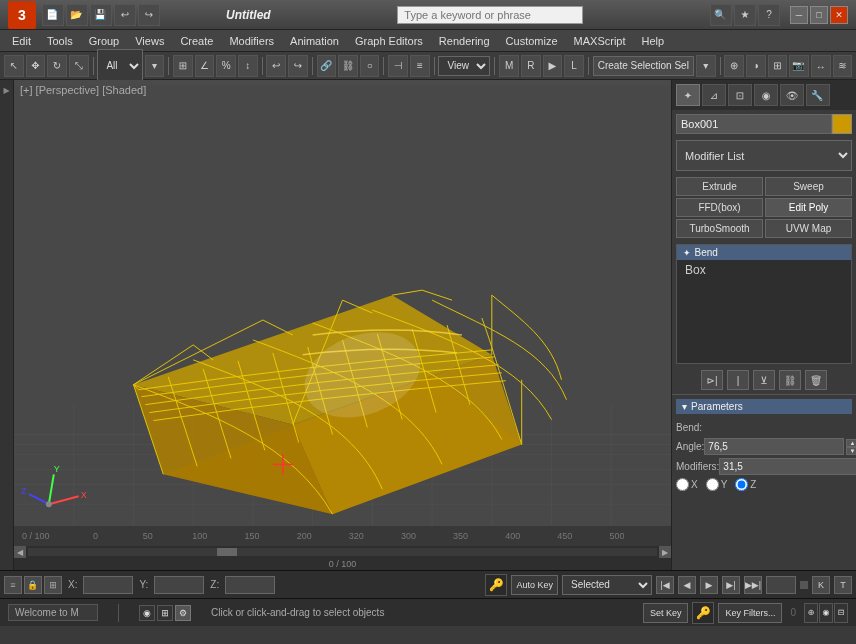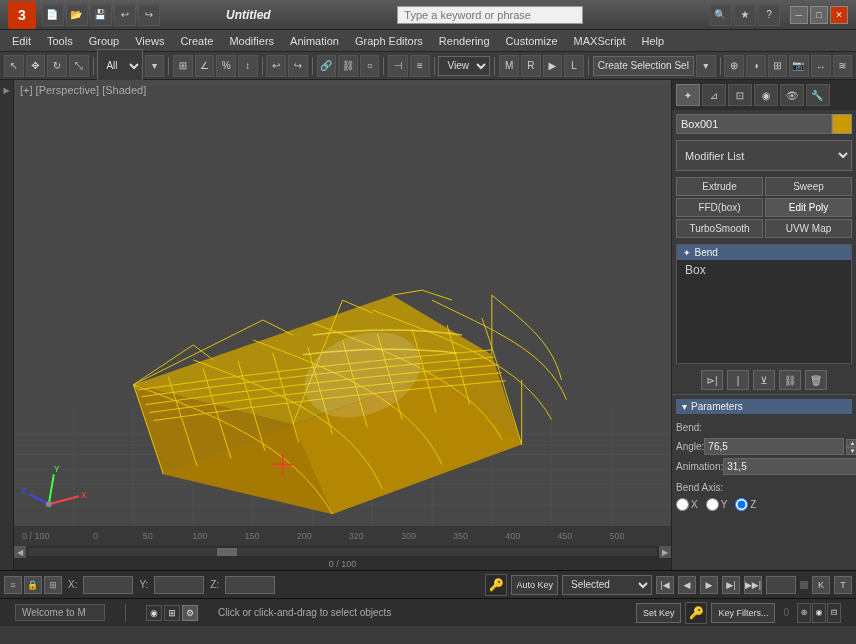--- a/index.html
+++ b/index.html
@@ -368,21 +368,21 @@
       color: #bbb;
     }
 
     
     #status-bar {
       height: 28px;
       background: #2e2e2e;
       border-top: 1px solid #111;
       display: flex;
       align-items: center;
-      padding: 0 15px;
+      padding: 0 8px;
       gap: 20px;
     }
     #welcome-text {
       background: #3a3a3a;
       padding: 2px 6px;
       border: 1px solid #555;
       font-size: 10px;
       color: #aaa;
       min-width: 90px;
     }
@@ -754,26 +754,23 @@
       </div>
       <div class="param-row">
         <span class="param-label">Angle:</span>
         <input class="param-input" type="text" value="76,5" style="">
         <div style="display:flex;flex-direction:column;margin-left:2px;">
           <div style="width:12px;height:8px;background:#555;border:1px solid #666;font-size:6px;text-align:center;cursor:pointer;">▲</div>
           <div style="width:12px;height:8px;background:#555;border:1px solid #666;font-size:6px;text-align:center;cursor:pointer;">▼</div>
         </div>
       </div>
       <div class="param-row">
-        <span class="param-label">Animation:</span>
+        <span class="param-label">Modifiers:</span>
         <input class="param-input" type="text" value="31,5" style="">
 
-      </div>
-      <div class="param-row">
-        <span class="param-section-label">Bend Axis:</span>
       </div>
       <div class="axis-row">
         <label class="axis-radio">
           <input type="radio" name="axis" style="">
           <span>X</span>
         </label>
         <label class="axis-radio">
           <input type="radio" name="axis" style="">
           <span>Y</span>
         </label>

